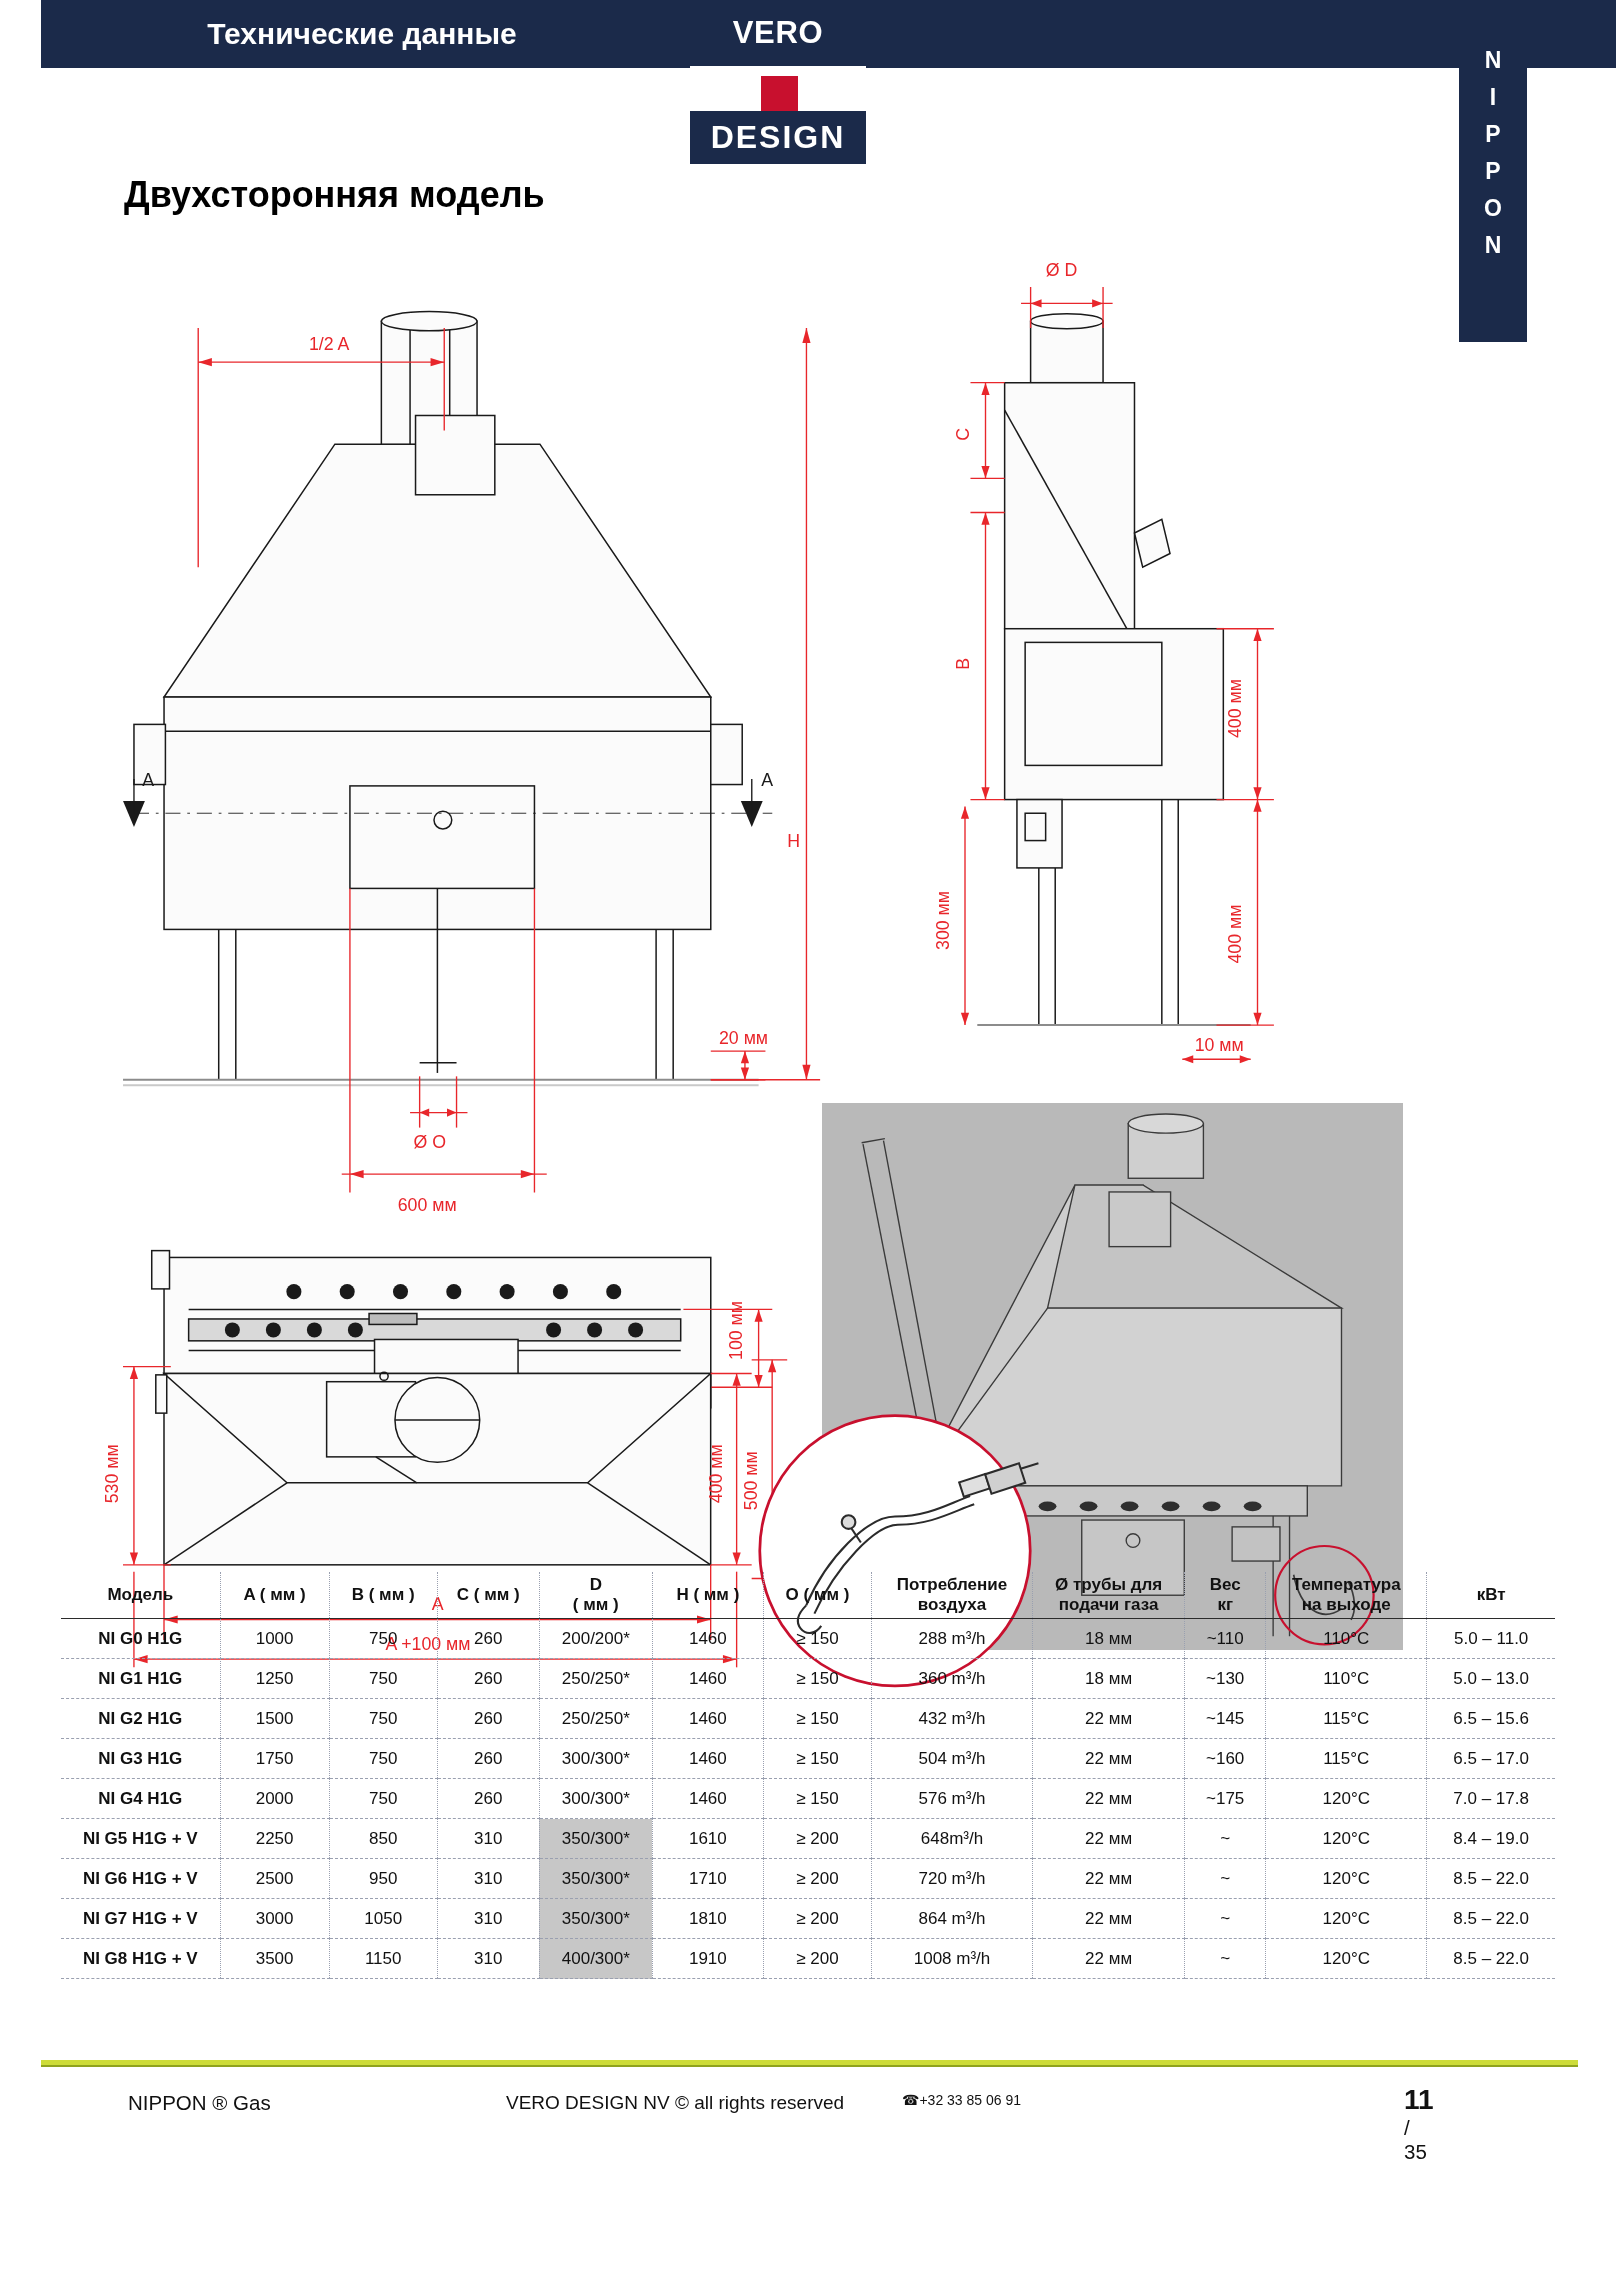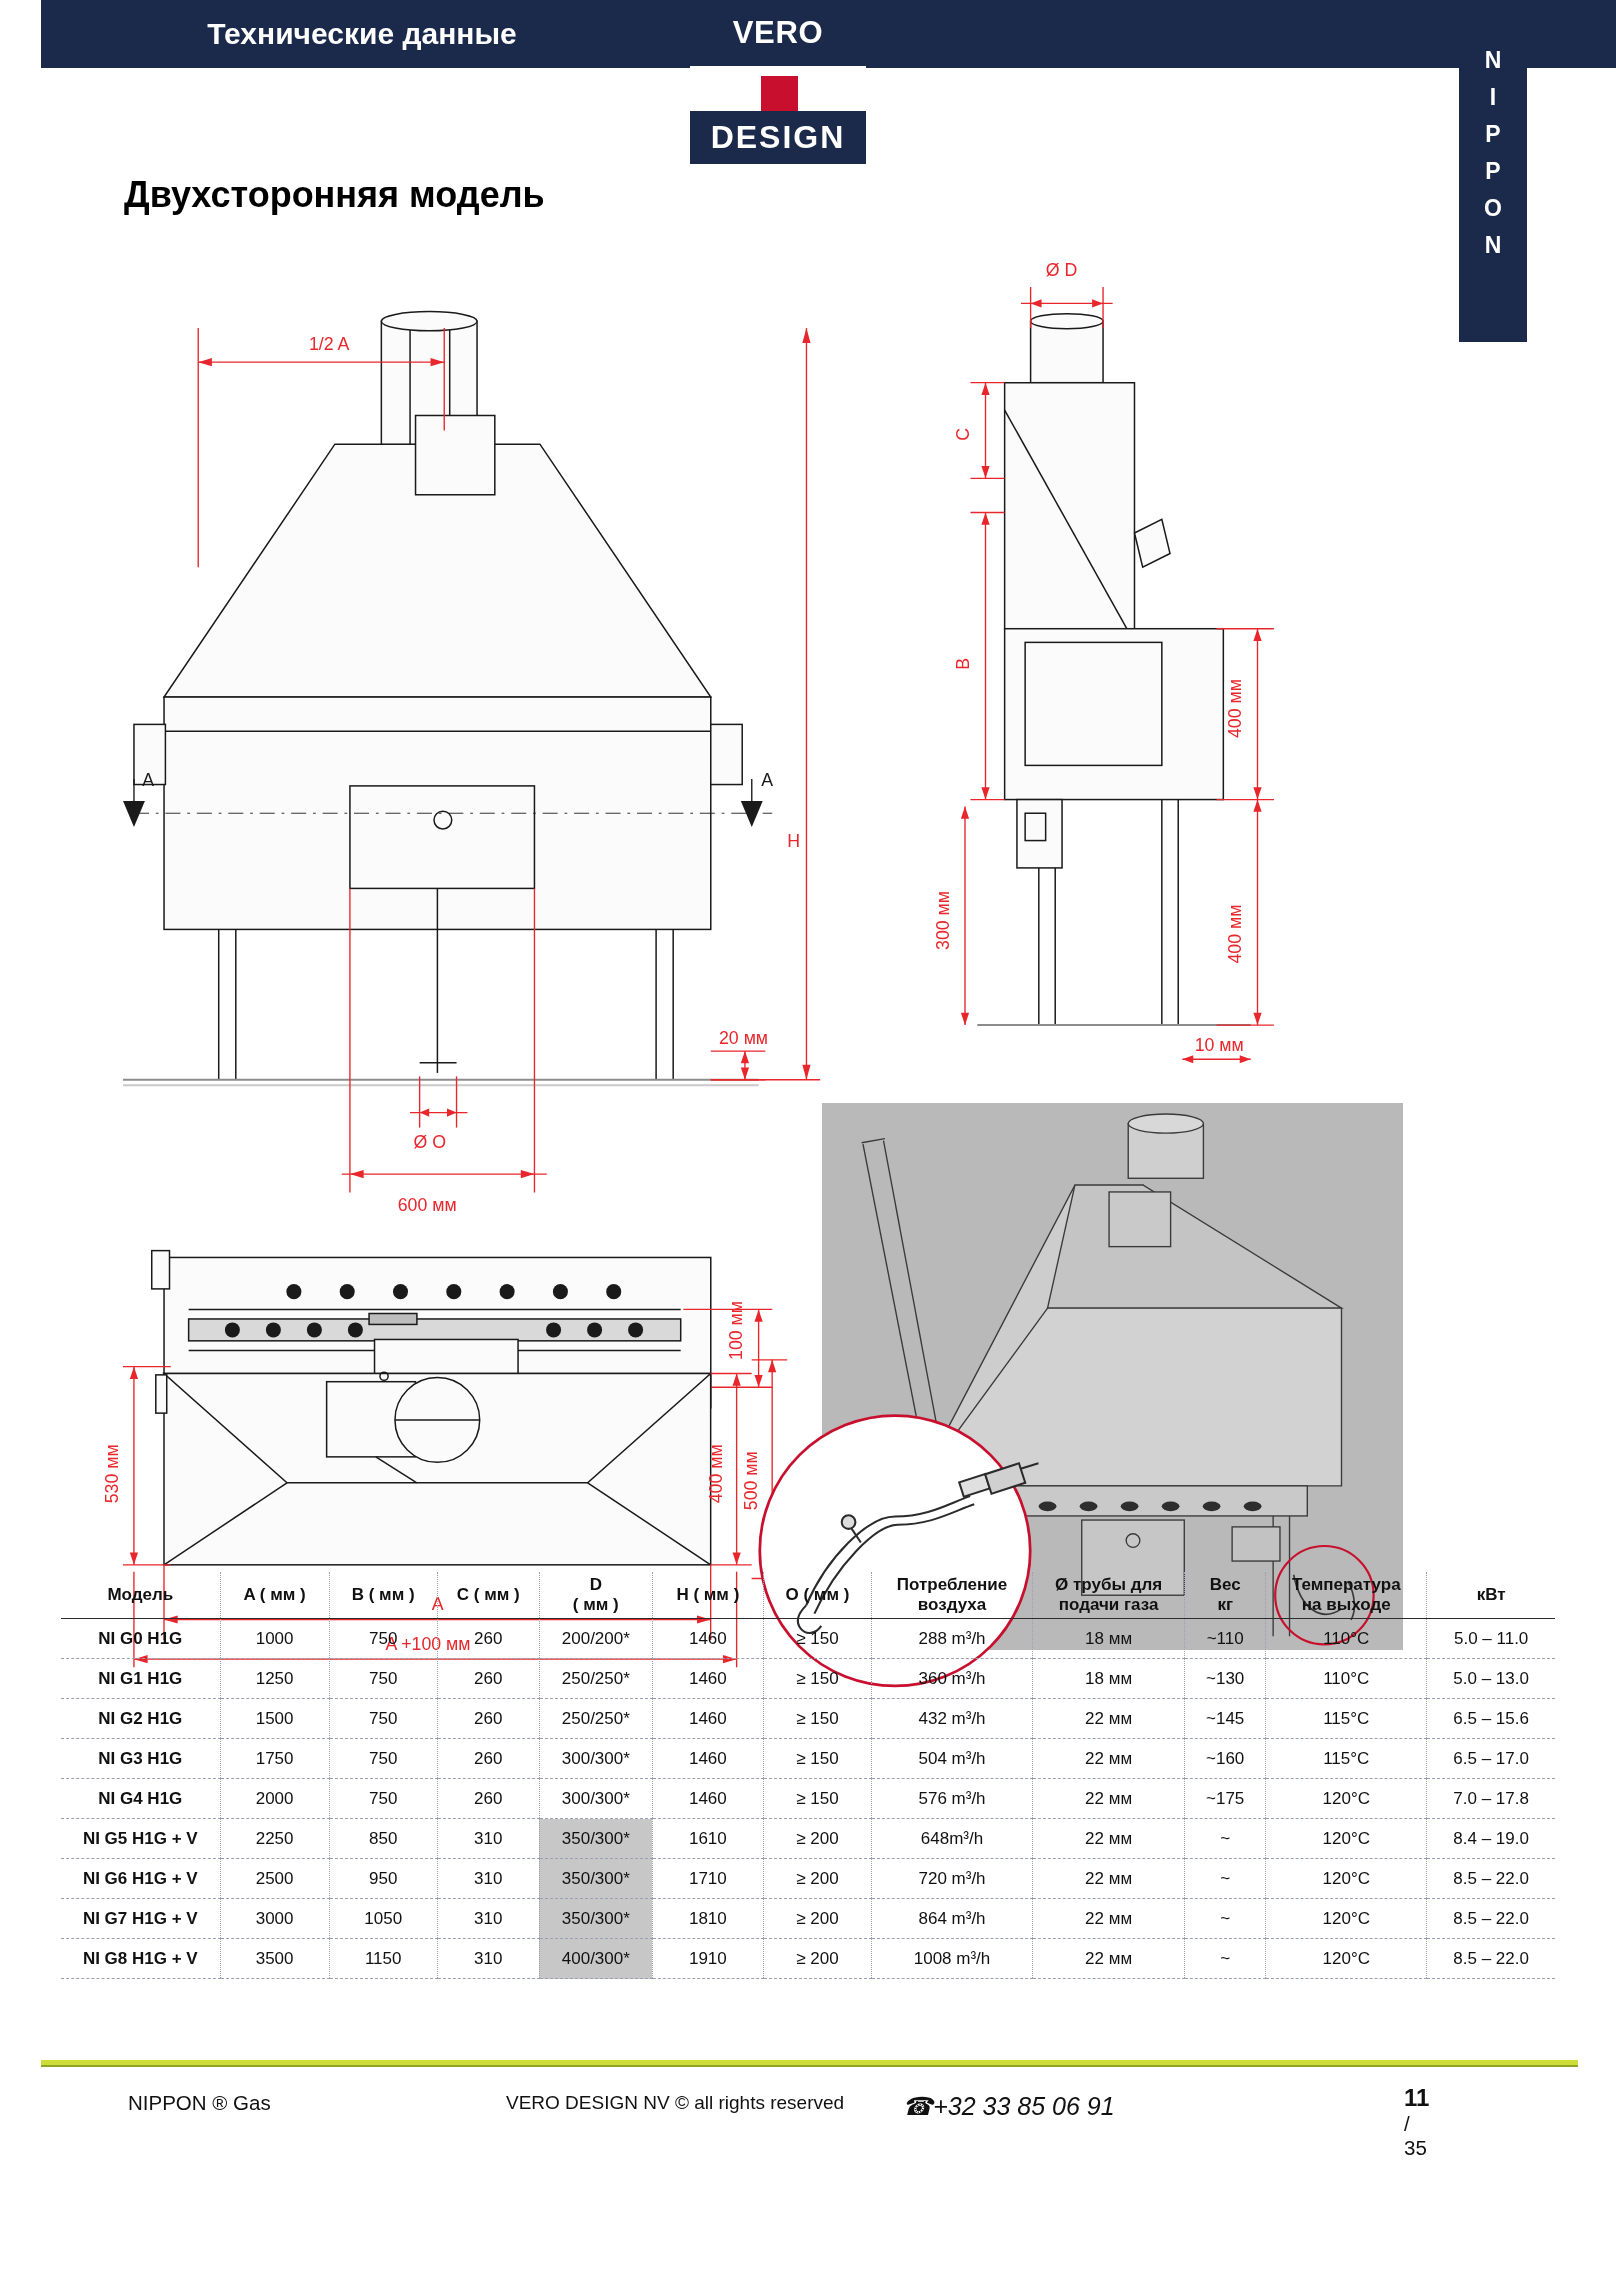--- a/index.html
+++ b/index.html
@@ -99,23 +99,23 @@
     position:absolute; left:41px; top:2060px; width:1537px; height:4.8px;
     background:#cddc39;
   }
   .foot-rule2 {
     position:absolute; left:41px; top:2065px; width:1537px; height:2px;
     background:#8fa31e;
   }
   .footer { position:absolute; left:0; top:2077px; width:1283px; height:82px; }
   .f-left { position:absolute; left:128px; top:13.7px; font-size:20.5px; color:#111; }
   .f-center { position:absolute; left:506px; top:15px; font-size:19px; color:#111; }
-  .f-phone { position:absolute; left:902px; top:15px; font-size:25px; color:#111;font-style:italic; }
+  .f-phone { position:absolute; left:902px; top:15px; font-size:14px; color:#111; }
   .f-page { position:absolute; left:1404px; top:6.8px; font-size:20.5px; color:#111; }
-  .f-page b { font-size:24px; }
+  .f-page b { font-size:28px; }
 </style>
 </head>
 <body>
 
 <div class="header">
   <div class="hdr-band"></div>
   <div class="hdr-left-title">Технические данные</div>
 
   <div class="logo">
     <div class="logo-top">VERO</div>

